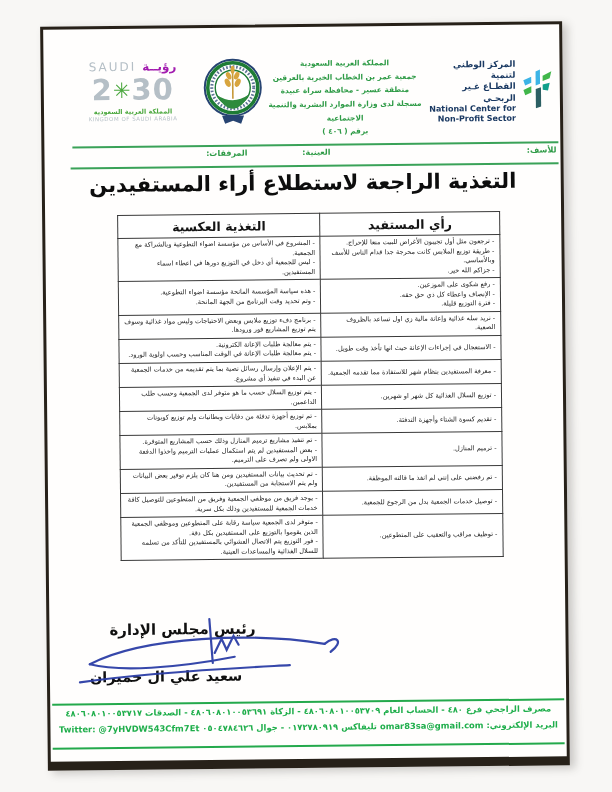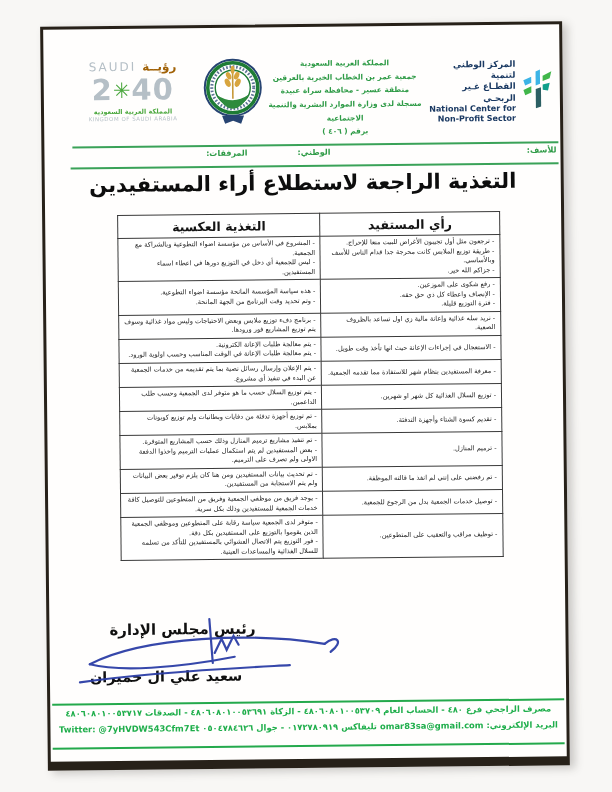--- a/index.html
+++ b/index.html
@@ -12,21 +12,21 @@
   .page{
     position:absolute;left:44px;top:24px;width:516px;height:732px;
     background:#fffefd;
     border:3px solid #272119;border-bottom-width:9px;
     transform:rotate(-0.6deg);transform-origin:50% 50%;
     box-shadow:5px 3px 9px rgba(60,55,50,.25);
   }
   
   .vision{position:absolute;top:32px;left:26px;width:126px;text-align:center;color:#b5bfc6;line-height:1.1;}
   .vision-row1{font-size:12px;letter-spacing:2px;direction:ltr;}
-  .vision-row1 .ar{color:#a16207;font-weight:bold;text-align:center;}
+  .vision-row1 .ar{color:#a21caf;font-weight:bold;text-align:center;}
   .vision-year{font-size:29px;font-weight:bold;letter-spacing:1px;direction:ltr;margin-top:1px;}
   .vision-tree{color:#4ca83f;font-size:21px;vertical-align:2px;}
   .vision-ksa-ar{color:#4ca83f;font-size:6.5px;font-weight:bold;margin-top:2px;}
   .vision-ksa-en{color:#b5bfc6;font-size:5.5px;letter-spacing:.5px;}
   .emblem{position:absolute;top:26px;left:158px;width:62px;height:80px;}
   .org-green{position:absolute;top:30px;right:132px;width:166px;text-align:center;
     color:#2f9b47;font-size:7.4px;font-weight:bold;line-height:1.85;}
   .ncnp{position:absolute;top:34px;right:4px;width:128px;display:flex;align-items:center;gap:5px;}
   .ncnp-text{text-align:right;line-height:1.3;}
   .ncnp-ar{color:#1b3a63;font-weight:bold;font-size:8.6px;}
@@ -68,21 +68,21 @@
 <body>
 
 <div class="page" dir="rtl">
 
   <div class="vision">
     <div class="vision-row1">
       <span>SAUDI</span>
       <span class="ar">رؤيــة</span>
     </div>
     <div class="vision-year">
-      <span>2</span><span class="vision-tree">✳</span><span>40</span>
+      <span>2</span><span class="vision-tree">✳</span><span>30</span>
     </div>
     <div class="vision-ksa-ar">المملكة العربية السعودية</div>
     <div class="vision-ksa-en">KINGDOM OF SAUDI ARABIA</div>
   </div>
 
   <svg class="emblem" viewBox="0 0 62 80">
     <circle cx="31" cy="34" r="28" fill="#ffffff" stroke="#274472" stroke-width="2"></circle>
     <circle cx="31" cy="34" r="25" fill="none" stroke="#1e7c35" stroke-width="3.5"></circle>
     <circle cx="31" cy="34" r="21" fill="none" stroke="#274472" stroke-width="3" stroke-dasharray="1.6 1.8" opacity="0.75"></circle>
     <circle cx="31" cy="34" r="17.5" fill="none" stroke="#1e7c35" stroke-width="1.4"></circle>
@@ -116,21 +116,21 @@
     <div class="ncnp-text">
       <div class="ncnp-ar">المركز الوطني لتنمية</div>
       <div class="ncnp-ar">القطـاع غـير الربحـي</div>
       <div class="ncnp-en">National Center for</div>
       <div class="ncnp-en">Non-Profit Sector</div>
     </div>
   </div>
 
   <div class="green-rule rule-top"></div>
   <span class="ref ref-number">للأسف:</span>
-  <span class="ref ref-date">الوطني:</span>
+  <span class="ref ref-date">العينية:</span>
   <span class="ref ref-attach">المرفقات:</span>
   <div class="green-rule rule-mid"></div>
 
   <div class="doc-title">التغذية الراجعة لاستطلاع أراء المستفيدين</div>
 
   <div class="tbl-wrap">
     <table>
       <thead>
         <tr>
           <th>رأي المستفيد</th>

